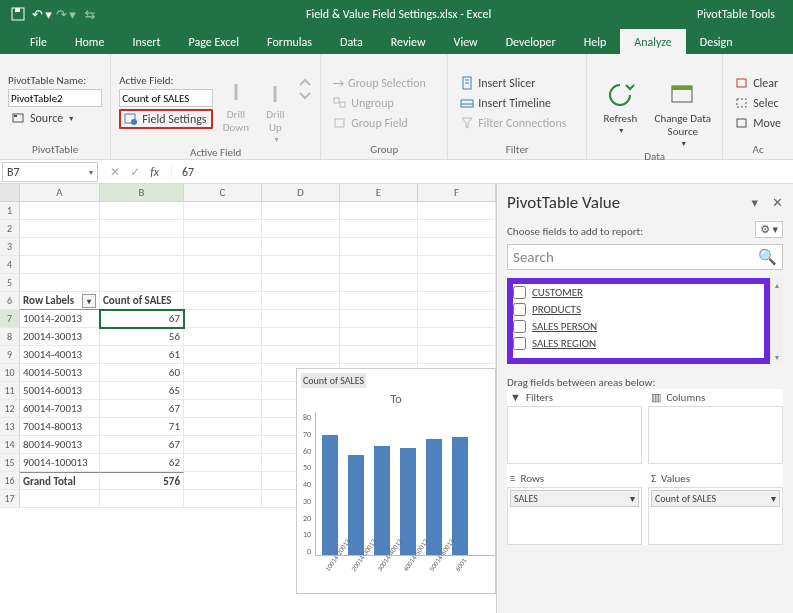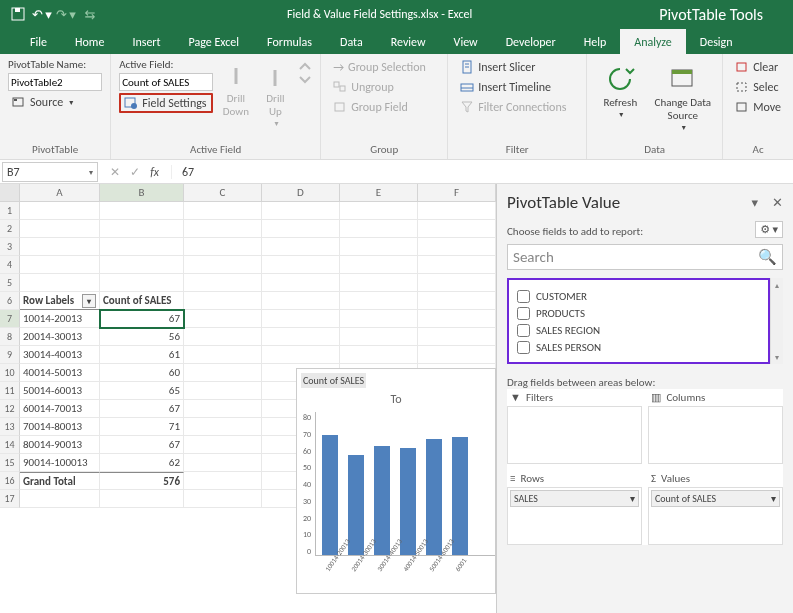--- a/index.html
+++ b/index.html
@@ -3,30 +3,30 @@
 <meta charset="utf-8">
 <style>
 * { margin: 0; padding: 0; box-sizing: border-box; font-family: "Segoe UI", Calibri, Arial, sans-serif; }
 body { background: #fff; width: 793px; height: 613px; overflow: hidden; font-size: 12px; color: #444; }
 
 
 .titlebar { background: #217346; height: 28px; display: flex; align-items: center; color: #fff; padding: 0 4px; }
 .titlebar .qat { display: flex; gap: 4px; align-items: center; margin-left: 4px; }
 .titlebar .qat span { width: 20px; height: 20px; display: inline-flex; align-items: center; justify-content: center; font-size: 13px; cursor: default; }
 .titlebar .title { flex: 1; text-align: center; font-size: 12px; }
-.titlebar .tools { font-size: 16px; margin-right: 26px; }
+.titlebar .tools { font-size: 12px; margin-right: 14px; }
 
 
 .ribbon-tabs { background: #217346; height: 26px; display: flex; align-items: flex-end; color: #fff; padding-left: 16px; gap: 0; }
 .ribbon-tabs .tab { padding: 6px 14px 5px; font-size: 12px; cursor: default; }
 .ribbon-tabs .tab.active { background: #f3f3f3; color: #217346; height: 25px; display:flex; align-items:center; }
 
 
 .ribbon { background: #f3f3f3; height: 106px; display: flex; border-bottom: 1px solid #dcdcdc; }
-.group { border-right: 1px solid #e0e0e0; padding: 4px 8px 2px; display: flex; flex-direction: column; }
+.group { border-right: 1px solid #e0e0e0; padding: 20px 8px 2px; display: flex; flex-direction: column; }
 .group-body { flex: 1; display: flex; align-items: flex-start; gap: 6px; }
 .group-label { text-align: center; font-size: 11px; color: #666; margin-top: 2px; height: 14px; }
 .sm-btn { display: flex; align-items: center; gap: 4px; padding: 2px 4px; font-size: 12px; white-space: nowrap; }
 .lg-btn { display: flex; flex-direction: column; align-items: center; justify-content: center; font-size: 11px; width: 52px; padding-top: 6px; }
 .lg-btn svg { margin-bottom: 2px; }
 .red-box { border: 2px solid #c63020; border-radius: 1px; padding: 1px 3px; }
 .stack { display: flex; flex-direction: column; gap: 2px; }
 .input-sm { border: 1px solid #c9c9c9; background: #fff; font-size: 11px; padding: 1px 2px; width: 94px; height: 18px; }
 .dim { color: #aaa; }
 .dim svg path, .dim svg polyline { stroke: #bbb !important; }
@@ -72,21 +72,21 @@
 .xaxis { display: flex; gap: 2px; padding-left: 26px; }
 .xaxis span { font-size: 7px; color: #666; transform: rotate(-55deg); transform-origin: top left; white-space: nowrap; width: 24px; margin-top: 12px;}
 
 
 .pane { flex: 1; border-left: 1px solid #ccc; background: #f3f3f3; padding: 8px 10px; display: flex; flex-direction: column; }
 .pane-title { font-size: 17px; color: #333; margin-bottom: 8px; display: flex; align-items: center; }
 .pane-title .x { margin-left: auto; color: #666; font-size: 13px; display:flex; gap:14px; align-items:center;}
 .pane-sub { font-size: 11px; color: #555; margin-bottom: 6px; display:flex; align-items:flex-end;}
 .gear { margin-left: auto; border: 1px solid #c9c9c9; padding: 1px 4px; font-size: 11px; background:#fff;}
 .search { width: 100%; border: 1px solid #c9c9c9; padding: 3px 5px; font-size: 15px; color: #888; background: #fff; margin-bottom: 8px; display:flex; }
-.fields { background: #fff; border: 2px solid #6d28d9; padding: 8px; }
+.fields { background: #fff; border: 6px solid #6d28d9; padding: 0; text-decoration: underline; }
 .field { display: flex; align-items: center; gap: 6px; font-size: 11px; padding: 2px 0; }
 .field input { margin: 0; }
 .scrollind { width: 13px; background: #f0f0f0; border-left:1px solid #e0e0e0; display:flex;flex-direction:column;align-items:center;font-size:8px;color:#888;padding:2px 0;justify-content:space-between;}
 .fieldswrap { display:flex; height: 86px;}
 .drag-label { font-size: 11px; color: #555; margin: 12px 0 0; }
 .areas { background: #fff; display: grid; grid-template-columns: 1fr 1fr; gap: 6px; }
 .area { }
 .area-h { font-size: 11px; color: #555; display: flex; align-items: center; gap: 5px; padding: 2px 3px;}
 .area-body { background: #fff; border: 1px solid #ddd; height: 58px; font-size: 10px; padding: 2px; }
 .area-item { background: #f0f0f0; border: 1px solid #ccc; padding: 1px 3px; display:flex; }
@@ -517,25 +517,25 @@
           <div class="field">
             <input type="checkbox" style="">
             <span>CUSTOMER</span>
           </div>
           <div class="field">
             <input type="checkbox" style="">
             <span>PRODUCTS</span>
           </div>
           <div class="field">
             <input type="checkbox" style="">
-            <span>SALES REGION</span>
+            <span>SALES PERSON</span>
           </div>
           <div class="field">
             <input type="checkbox" style="">
-            <span>SALES PERSON</span>
+            <span>SALES REGION</span>
           </div>
         </div>
       <div class="scrollind">
           <span>▴</span>
           <span>▾</span>
         </div>
     </div>
     <div class="drag-label">Drag fields between areas below:</div>
     <div class="areas">
       <div class="area">

